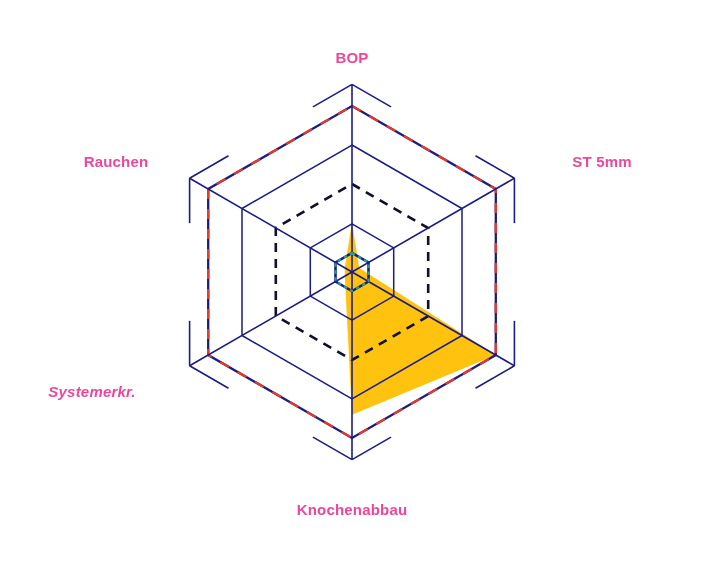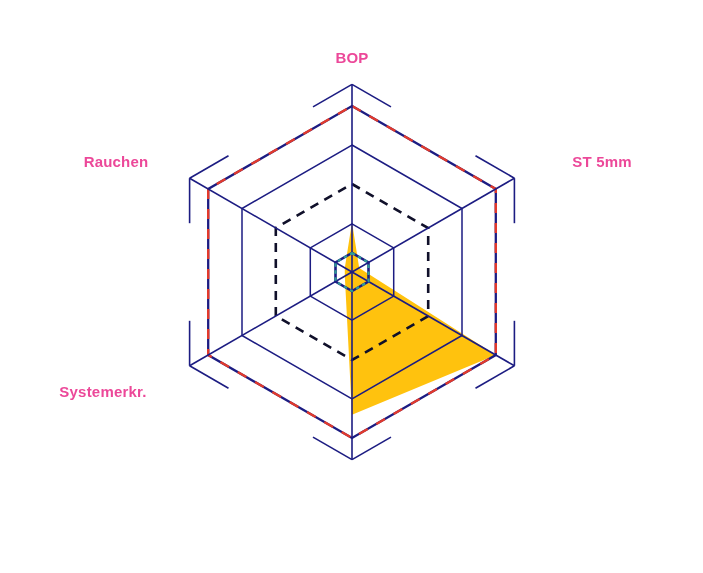--- a/index.html
+++ b/index.html
@@ -29,21 +29,21 @@
     white-space: nowrap;
     line-height: 23px;
   }
   .axis-label span { display: block; }
   .centered { transform: translate(-50%, -50%); text-align: center; }
   .left-anchored { transform: translate(0, -50%); text-align: left; }
   .pos-bop          { left: 352px; top: 57px;  }
   .pos-st5mm        { left: 582px; top: 161px; margin-left: 20px; }
   .pos-zahnverlust  { left: 546px; top: 391px; }
   .pos-knochenabbau { left: 352px; top: 509px; }
-  .pos-systemerkr   { left: 103px;  top: 391px; }
+  .pos-systemerkr   { left: 92px;  top: 391px; font-style: italic; }
   .pos-rauchen      { left: 116px; top: 161px; }
 </style>
 </head>
 <body>
 
 <div class="stage">
 
   <svg id="radar-svg" width="703" height="573" viewBox="0 0 703 573">
       <polygon points="352.0,222.2 359.2,267.9 495.8,355.0 352.0,414.8 344.8,276.1 344.8,267.9" fill="#ffc20e" stroke="none"></polygon>
       <polygon points="352.0,223.9 393.7,247.9 393.7,296.1 352.0,320.1 310.3,296.1 310.3,247.9" fill="none" stroke="#1c1c82" stroke-width="1.5"></polygon>
@@ -76,20 +76,21 @@
   <div class="axis-label centered pos-bop">
     <span>BOP</span>
   </div>
 
   <div class="axis-label centered pos-st5mm">
     <span>ST 5mm</span>
   </div>
 
 
   <div class="axis-label centered pos-knochenabbau">
+    <span>Knochenabbau</span>
   </div>
 
   <div class="axis-label centered pos-systemerkr">
     <span>Systemerkr.</span>
   </div>
 
   <div class="axis-label centered pos-rauchen">
     <span>Rauchen</span>
   </div>
 

